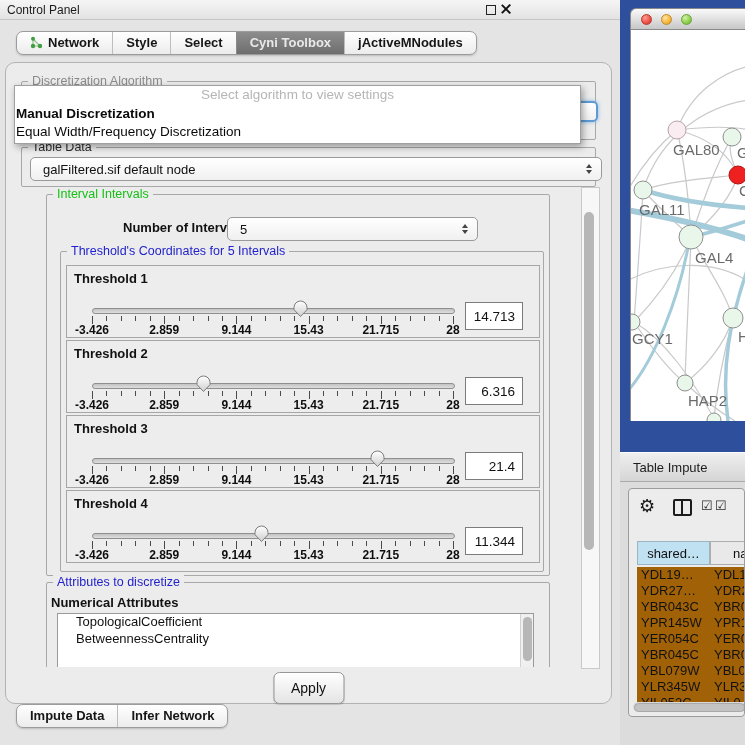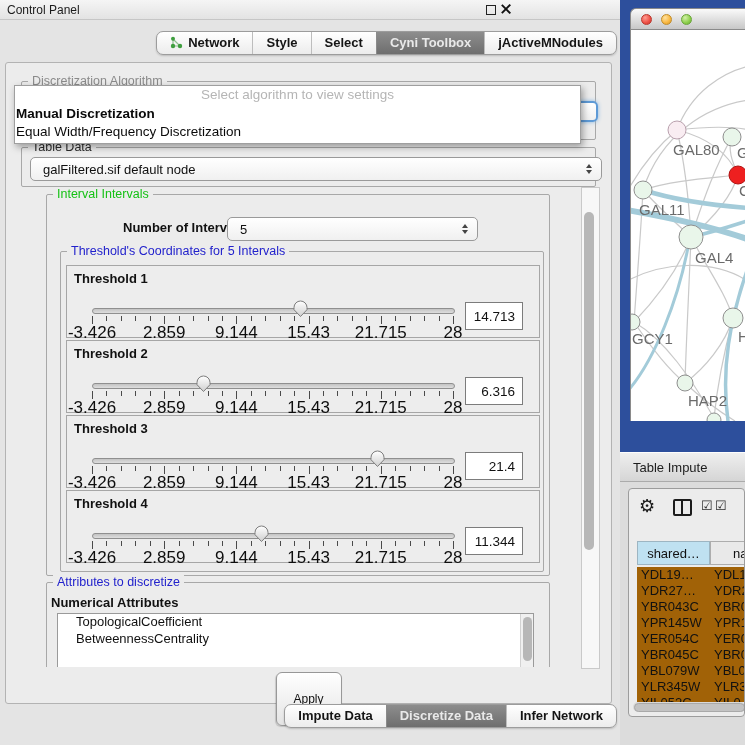--- a/index.html
+++ b/index.html
@@ -6,30 +6,30 @@
   #app{position:relative;width:745px;height:745px;overflow:hidden;
        font-family:"Liberation Sans",sans-serif;background:#e4e4e4;color:#111;}
   
   .titlebar{position:absolute;left:0;top:0;width:617px;height:19px;
     background:linear-gradient(#f5f5f5,#e3e3e3);border-bottom:1px solid #c6c6c6;padding-left:20px;}
   .titlebar .t{position:absolute;left:7px;top:3px;font-size:12px;color:#1b1b1b;}
   .float-btn{position:absolute;left:486px;top:5px;width:8px;height:8px;border:1.5px solid #222;background:transparent;}
   .close-btn{position:absolute;left:501px;top:4px;width:10px;height:10px;}
   .close-btn i{position:absolute;left:4px;top:-1px;width:2.4px;height:12px;background:#111;transform:rotate(45deg);}
   .close-btn i+i{transform:rotate(-45deg);}
-  .segbar{position:absolute;left:0;width:617px;display:flex;justify-content:flex-end;}
+  .segbar{position:absolute;left:16px;width:617px;display:flex;justify-content:flex-start;}
   .segbar.top{top:31px;} .segbar.bottom{top:704px;}
   .seg{display:flex;border:1px solid #9c9c9c;border-radius:7px;overflow:hidden;
        background:linear-gradient(#ffffff,#ececec);box-shadow:0 1px 2px rgba(0,0,0,.18);}
   .seg .s{padding:3px 13px 4px;font-size:13px;font-weight:bold;color:#151515;
           border-left:1px solid #bdbdbd;display:flex;align-items:center;gap:5px;white-space:nowrap;}
   .seg .s:first-child{border-left:none;}
   .seg .s.sel{background:linear-gradient(#8d8d8d,#6e6e6e);color:#e9e9e9;border-left-color:#8a8a8a;}
   .panel{position:absolute;left:5px;top:62px;width:605px;height:640px;background:#ececec;
-         border:1px solid #b3b3b3;border-radius:3px;}
+         border:1px solid #b3b3b3;border-radius:10px;}
   .group{position:absolute;border:1px solid #a8a8a8;border-radius:2px;}
   .group>.gtitle{position:absolute;top:-8px;left:6px;background:#ececec;padding:0 4px;font-size:12.5px;}
   .gtitle.gray{color:#8a8a8a;} .gtitle.green{color:#14c114;} .gtitle.blue{color:#2222cc;} .gtitle.dark{color:#2b2b2b;}
   .combo{position:absolute;background:linear-gradient(#ffffff,#f0f0f0);border:1px solid #9a9a9a;
          border-radius:5px;font-size:13px;display:flex;align-items:center;padding-left:12px;color:#101010;}
   .combo .arrows{position:absolute;right:9px;top:50%;transform:translateY(-50%);display:flex;flex-direction:column;gap:2px;}
   .combo .arrows b{width:0;height:0;border-left:3.5px solid transparent;border-right:3.5px solid transparent;}
   .combo .arrows b.up{border-bottom:4.5px solid #444;}
   .combo .arrows b.dn{border-top:4.5px solid #444;}
   .focusring{border:2.5px solid #5e9ad6;box-shadow:0 0 4px #86b6e2;}
@@ -44,28 +44,28 @@
   .vsb .th{position:absolute;left:2px;top:24px;width:10px;height:338px;background:#b7b7b7;border-radius:6px;}
   .lbl-b{font-weight:bold;font-size:13px;color:#111;}
   .tpanel{position:absolute;left:5px;width:472px;height:71px;border:1px solid #a6a6a6;background:#ededed;}
   .tpanel .tl{position:absolute;left:7px;top:5px;}
   .track{position:absolute;left:25px;top:42px;width:361px;height:4px;border:1px solid #8f8f8f;
          border-radius:3px;background:linear-gradient(#c3c3c3,#dedede);}
   .thumb{position:absolute;top:33px;width:17px;height:19px;}
   .ticks{position:absolute;left:25px;top:50px;width:361px;height:8px;}
   .ticks i{position:absolute;top:0;width:1px;background:#4a4a4a;}
   .tlabels{position:absolute;left:25px;top:57px;width:361px;height:13px;}
-  .tlabels span{position:absolute;transform:translateX(-50%);font-size:17px;font-weight:normal;color:#0e0e0e;white-space:nowrap;}
+  .tlabels span{position:absolute;transform:translateX(-50%);font-size:12px;font-weight:bold;color:#0e0e0e;white-space:nowrap;}
   .vbox{position:absolute;left:398px;top:36px;width:58px;height:28px;background:#fff;border:1px solid #7c7c7c;
         font-size:13.5px;line-height:28px;text-align:right;padding-right:7px;box-sizing:border-box;}
   .listbox{position:absolute;background:#fff;border:1px solid #9a9a9a;overflow:hidden;font-size:13px;}
   .listbox .it{height:16.5px;line-height:16.5px;padding-left:18px;white-space:nowrap;}
   .listbox .sb{position:absolute;right:0;top:0;bottom:0;width:12px;background:#f0f0f0;border-left:1px solid #d2d2d2;}
   .listbox .sb i{position:absolute;left:1.5px;top:3px;width:9px;height:44px;background:#b7b7b7;border-radius:5px;display:block;}
-  .applybtn{position:absolute;left:50%;transform:translateX(-50%);top:609px;padding:19px 17px;font-size:12px;
+  .applybtn{position:absolute;left:50%;transform:translateX(-50%);top:609px;padding:7px 17px;font-size:14px;
             background:linear-gradient(#ffffff,#e4e4e4);border:1px solid #979797;border-radius:6px;color:#111;
             box-shadow:0 1px 1px rgba(0,0,0,.15);}
   
   .right{position:absolute;left:620px;top:0;width:125px;height:745px;background:#dcdcdc;}
   .blueframe{position:absolute;left:0;top:0;width:125px;height:452px;background:#2d4f9c;}
   .macwin{position:absolute;left:10px;top:8px;width:115px;height:413px;}
   .mactb{position:absolute;left:0;top:0;width:115px;height:22px;border-top-left-radius:6px;
          background:linear-gradient(#fafafa,#c7c7c7);border:1px solid #8a8a8a;border-right:none;box-sizing:border-box;}
   .light{position:absolute;top:5px;width:11px;height:11px;border-radius:50%;box-sizing:border-box;}
   .light.red{left:10px;background:radial-gradient(circle at 35% 30%,#ff9d92,#ee4f44 60%,#c23a30);border:1px solid #b8372d;}
@@ -397,23 +397,20 @@
         <div class="th"></div>
       </div>
 
     <button class="applybtn">Apply</button>
   </div>
 
   <div class="segbar bottom">
     <div class="seg" id="bottom-tabs">
         <div class="s">
           <span>Impute Data</span>
-        </div>
-        <div class="s sel">
-          <span>Discretize Data</span>
         </div>
         <div class="s">
           <span>Infer Network</span>
         </div>
       </div>
   </div>
 
   <div class="right">
     <div class="blueframe">
       <div class="macwin">

